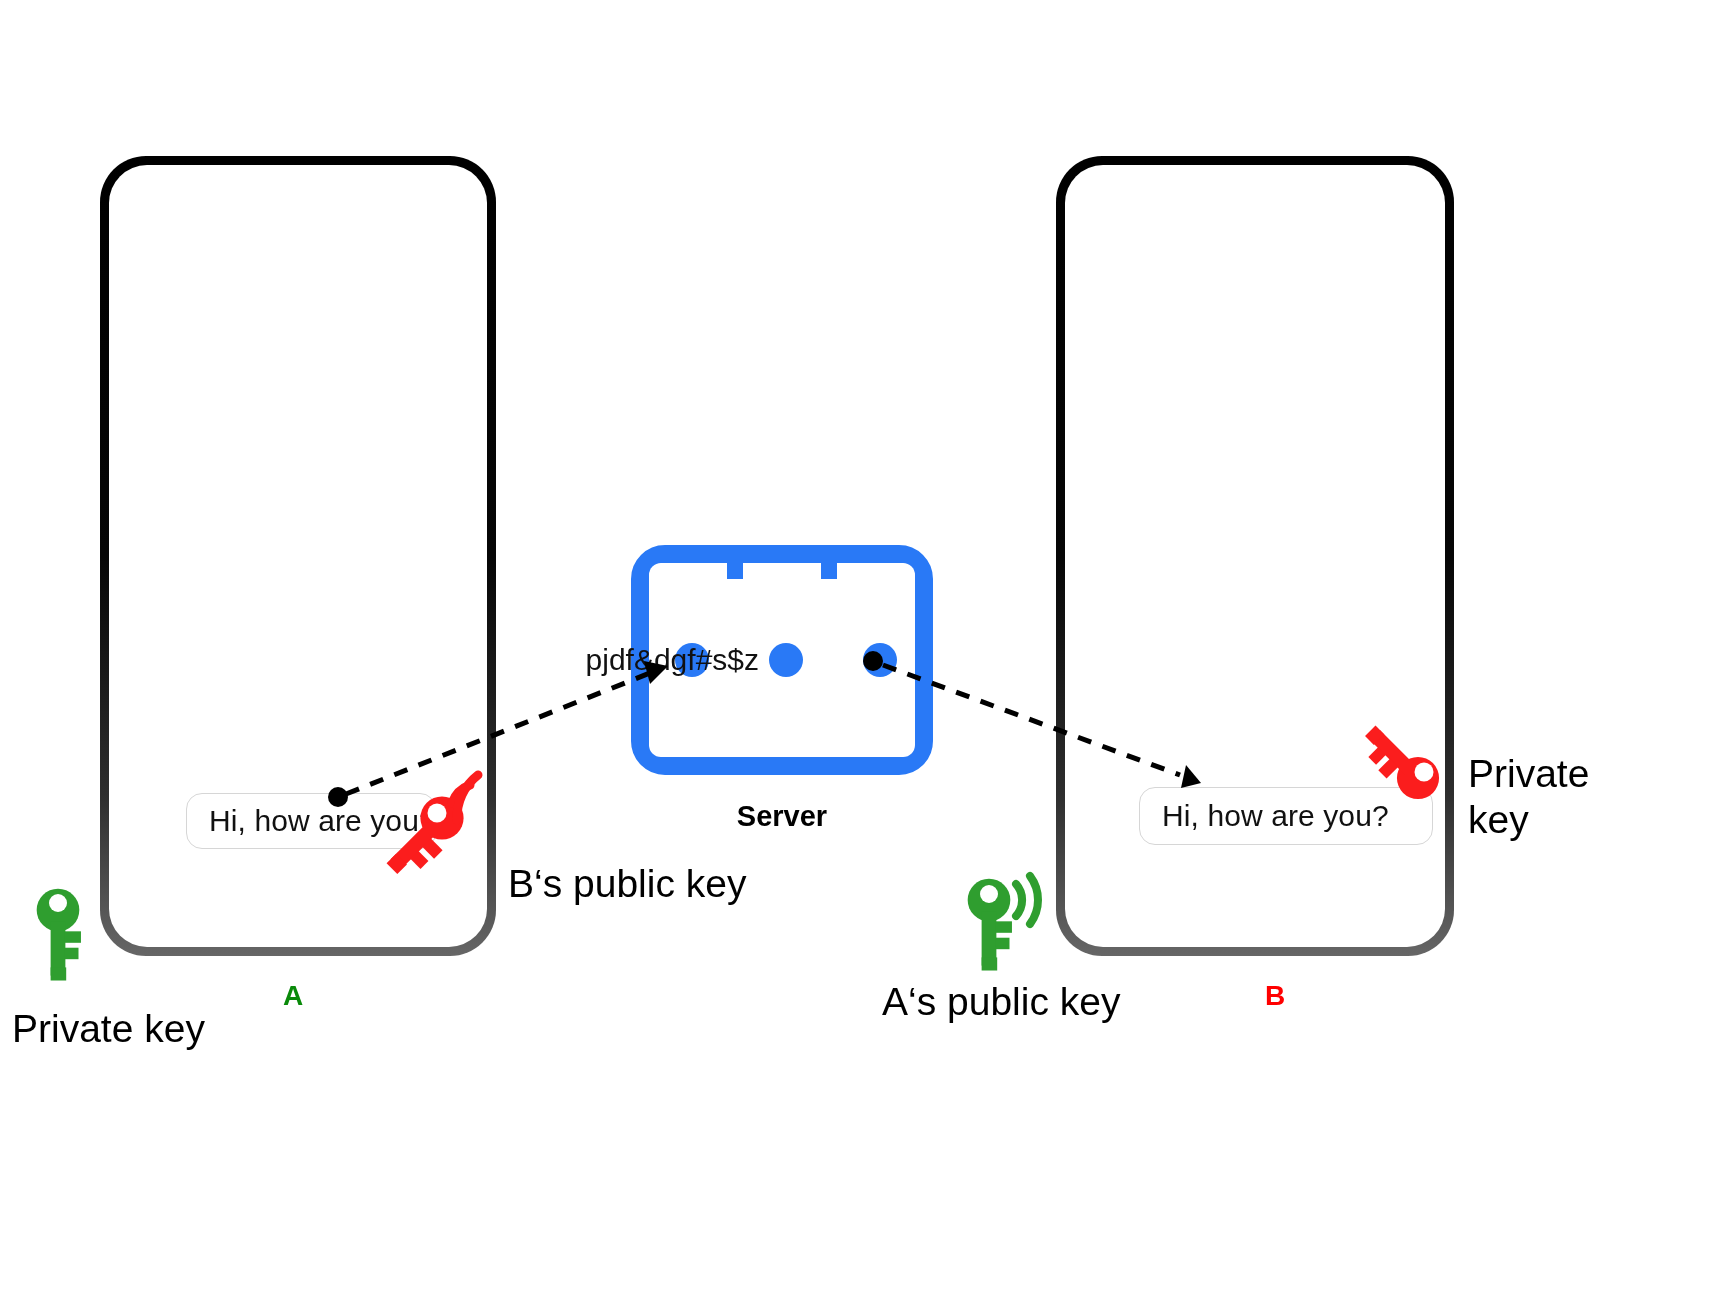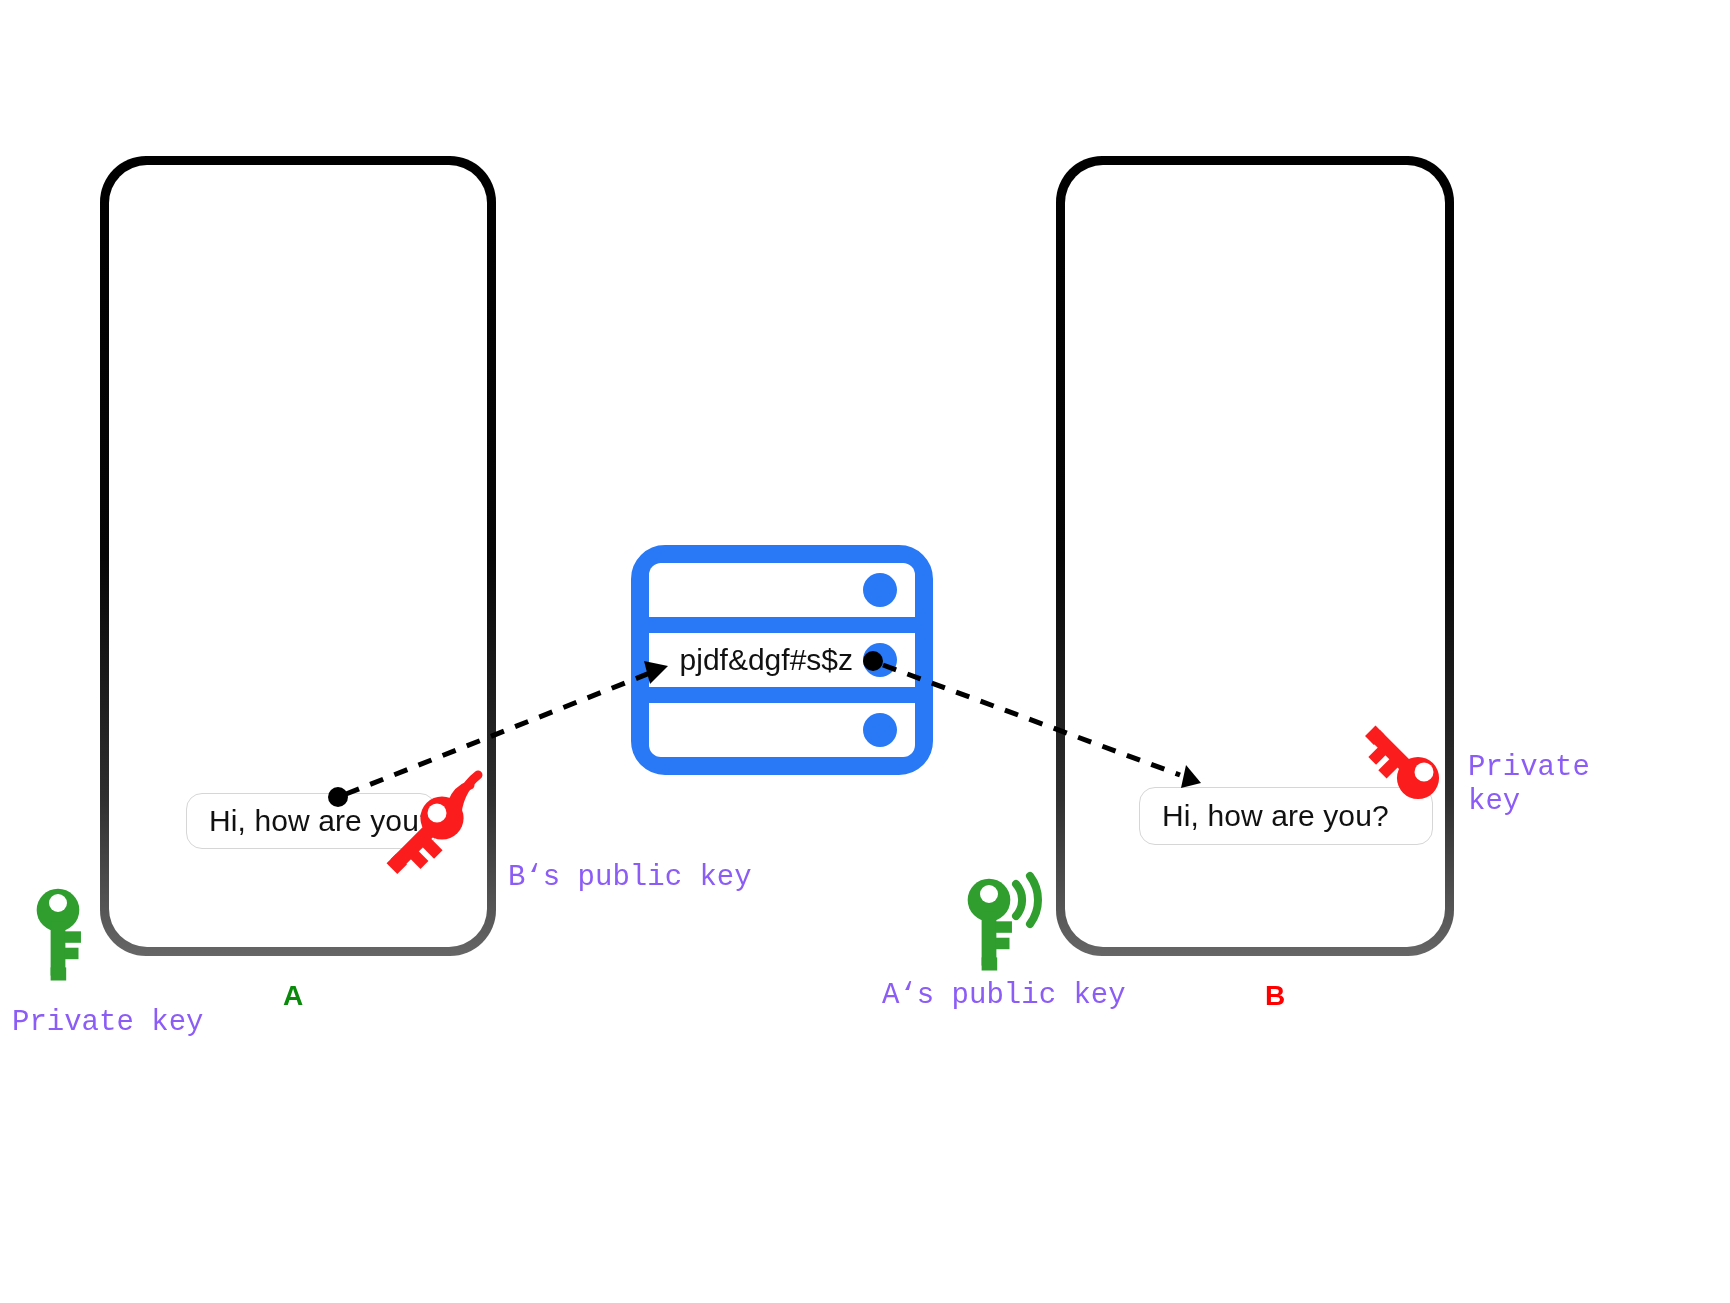--- a/index.html
+++ b/index.html
@@ -45,21 +45,21 @@
   }
 
   
   .server {
     position: absolute;
     box-sizing: border-box;
     border-radius: 34px;
     border: 18px solid #2979f6;
     background: #ffffff;
     display: flex;
-    flex-direction: column;
+    flex-direction: row;
   }
   .server-bay {
     position: relative;
     flex: 1 1 0;
     background: #ffffff;
     border-radius: 12px;
     margin: 0;
   }
   .server-sep {
     height: 16px;
@@ -89,25 +89,24 @@
     position: absolute;
     font-size: 29px;
     font-weight: bold;
     color: #000;
     text-align: center;
   }
 
   
   .caption {
     position: absolute;
-    font-size: 29px;
-    color: #8b5cf6;
+    font-size: 39px;
+    color: #000000;
     white-space: nowrap;
     line-height: 1.18;
-    font-family: Liberation Mono, monospace;
   }
   .caption.wrap { white-space: normal; }
   .tag {
     position: absolute;
     font-size: 28px;
     font-weight: bold;
     white-space: nowrap;
   }
 
   
@@ -137,20 +136,21 @@
     <div class="server-sep"></div>
     <div class="server-bay">
       <span class="server-text">pjdf&amp;dgf#s$z</span>
       <span class="server-led"></span>
     </div>
     <div class="server-sep"></div>
     <div class="server-bay">
       <span class="server-led"></span>
     </div>
   </div>
+  <div class="server-label" style="left:631px; top:800px; width:302px;">Server</div>
 
   <div class="bubble" style="left:186px; top:793px; width:250px; height:56px;">
     <span>Hi, how are you?</span>
   </div>
 
   <div class="bubble" style="left:1139px; top:787px; width:294px; height:58px;">
     <span>Hi, how are you?</span>
   </div>
 
   <div class="caption" style="left:508px; top:861px;">B‘s public key</div>

